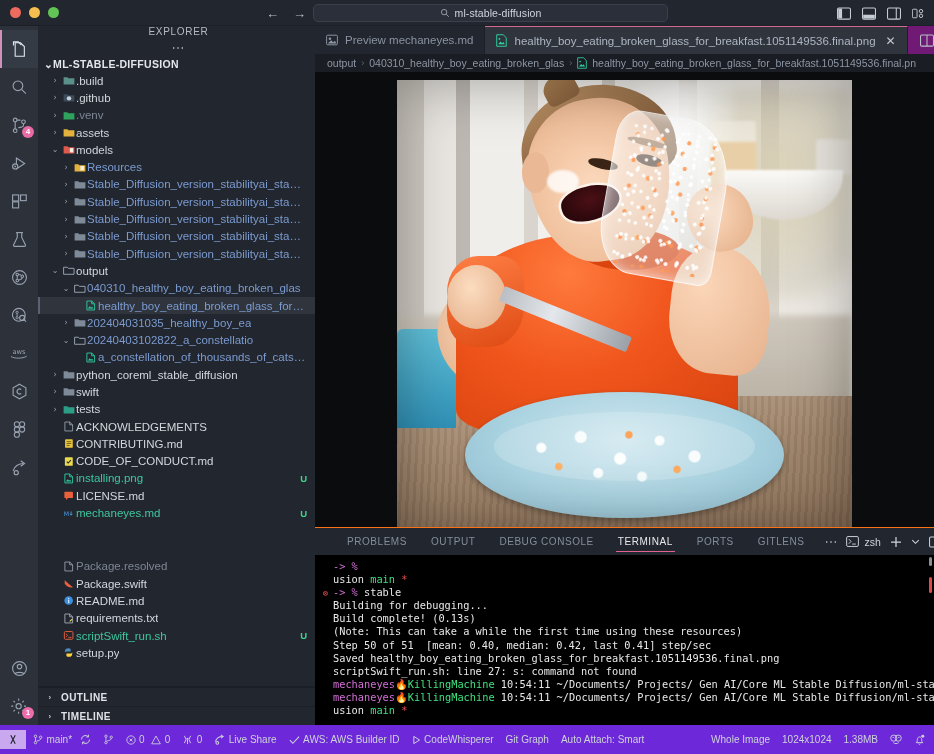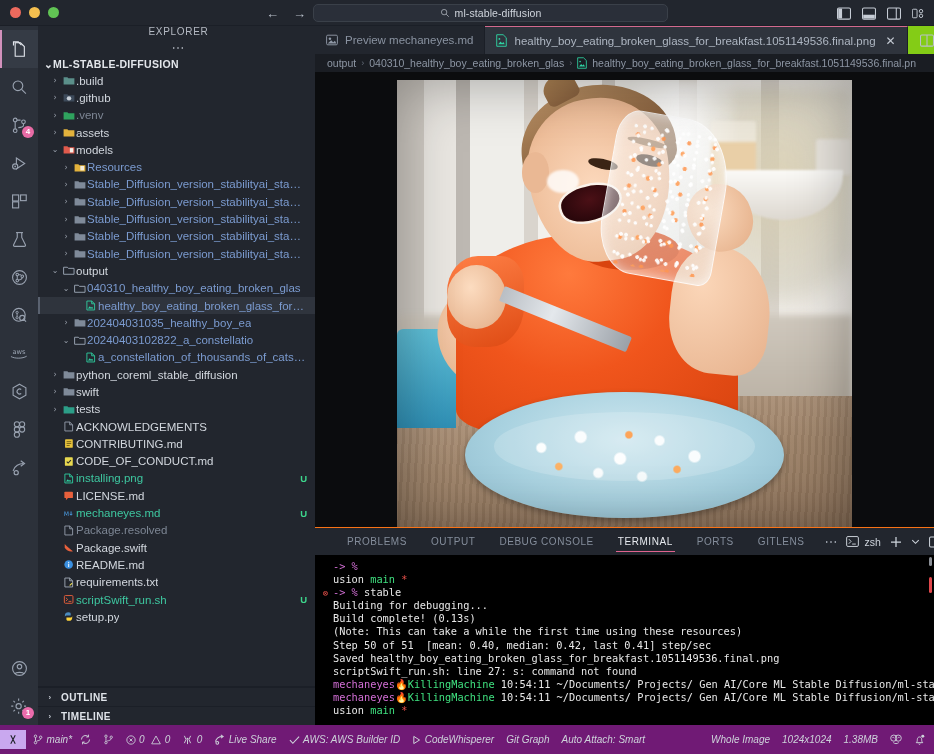--- a/index.html
+++ b/index.html
@@ -99,21 +99,21 @@
   .sb-sections { border-top:1px solid #1b1f27; }
   .sb-sec {
     height:19px; display:flex; align-items:center; gap:5px; padding-left:6px;
     color:#dfe3e9; font-size:10px; font-weight:bold; letter-spacing:0.4px;
     border-top:1px solid #1b1f27; background:#22262e;
   }
   .sb-sec .chev { color:#c5cad2; font-size:8px; width:12px; text-align:center; }
 
   
   .editorarea { flex:1; display:flex; flex-direction:column; min-width:0; background:#1a1d23; }
-  .tabsrow { height:28px; min-height:28px; display:flex; background:#84cc16; position:relative; }
+  .tabsrow { height:28px; min-height:28px; display:flex; background:#701a75; position:relative; }
   .tab {
     display:flex; align-items:center; gap:7px; padding:0 11px; height:28px;
     font-size:11.5px; color:#8a93a1; background:#22262e; max-width:480px;
     border-right:1px solid #1b1f27; white-space:nowrap;
   }
   .tab.active { background:#2f343d; color:#aeb6c2; border-top:1px solid #d46a8e; }
   .tab .tname { overflow:hidden; text-overflow:ellipsis; }
   .tab .tclose { color:#c4cad3; font-size:12px; margin-left:3px; }
   .tabs-actions { margin-left:auto; display:flex; align-items:center; gap:12px; padding:0 12px; }
 
@@ -265,22 +265,22 @@
   .tline .gut { position:absolute; left:-1px; top:1px; width:11px; text-align:center; font-size:9px; }
   .c-mag { color:#d36fd6; }
   .c-grn { color:#3fe07f; }
   .c-red { color:#e8504a; }
   .c-wht { color:#e8e8e8; }
   .term-scroll { position:absolute; right:2px; top:22px; width:3px; height:16px; background:#e0484c; border-radius:2px; }
   .term-scroll2 { position:absolute; right:2px; top:2px; width:3px; height:9px; background:#8b8f96; border-radius:2px; }
 
   
   .statusbar {
-    height:29px; min-height:19px; background:#701a75; display:flex; align-items:center;
-    font-size:10px; color:#cdd2da; white-space:nowrap;font-style:italic;
+    height:29px; min-height:19px; background:#6d28d9; display:flex; align-items:center;
+    font-size:10px; color:#cdd2da; white-space:nowrap;
   }
   .sb-remote { background:#c9a8ef; color:#21242b; height:19px; display:flex; align-items:center; padding:0 7px; }
   .si { display:flex; align-items:center; gap:3.5px; padding:0 6px; height:19px; }
   .si.first { padding-left:7px; }
   .sb-right { margin-left:auto; display:flex; align-items:center; }
   svg { display:block; }
 </style>
 </head>
 <body>
 
@@ -709,21 +709,21 @@
             <span class="chev"></span>
             <span class="ficon">
               <svg width="12" height="11" viewBox="0 0 14 12">
                 <text x="1" y="9" font-size="7.2" fill="#4a9ae0" font-family="DejaVu Sans, sans-serif">M</text>
                 <path d="M9.4 3.6v4.2M7.8 6.4l1.6 1.6 1.6-1.6" stroke="#4a9ae0" stroke-width="1.1" fill="none"></path>
               </svg>
             </span>
             <span class="lbl teal">mechaneyes.md</span>
             <span class="dec unt">U</span>
           </div>
-          <div class="row" style="padding-left: 11px;">
+          <div class="row" style="padding-left: 11px; margin-top: 36px;">
             <span class="chev"></span>
             <span class="ficon">
               <svg width="12" height="11" viewBox="0 0 14 12">
                 <path d="M2.2.8h5.6l3.4 3.2v7.2H2.2z" fill="none" stroke="#9aa4b2" stroke-width="1"></path>
                 <path d="M7.8.8v3.2h3.4" fill="none" stroke="#9aa4b2" stroke-width="1"></path>
               </svg>
             </span>
             <span class="lbl muted">Package.resolved</span>
           </div>
           <div class="row" style="padding-left: 11px;">

